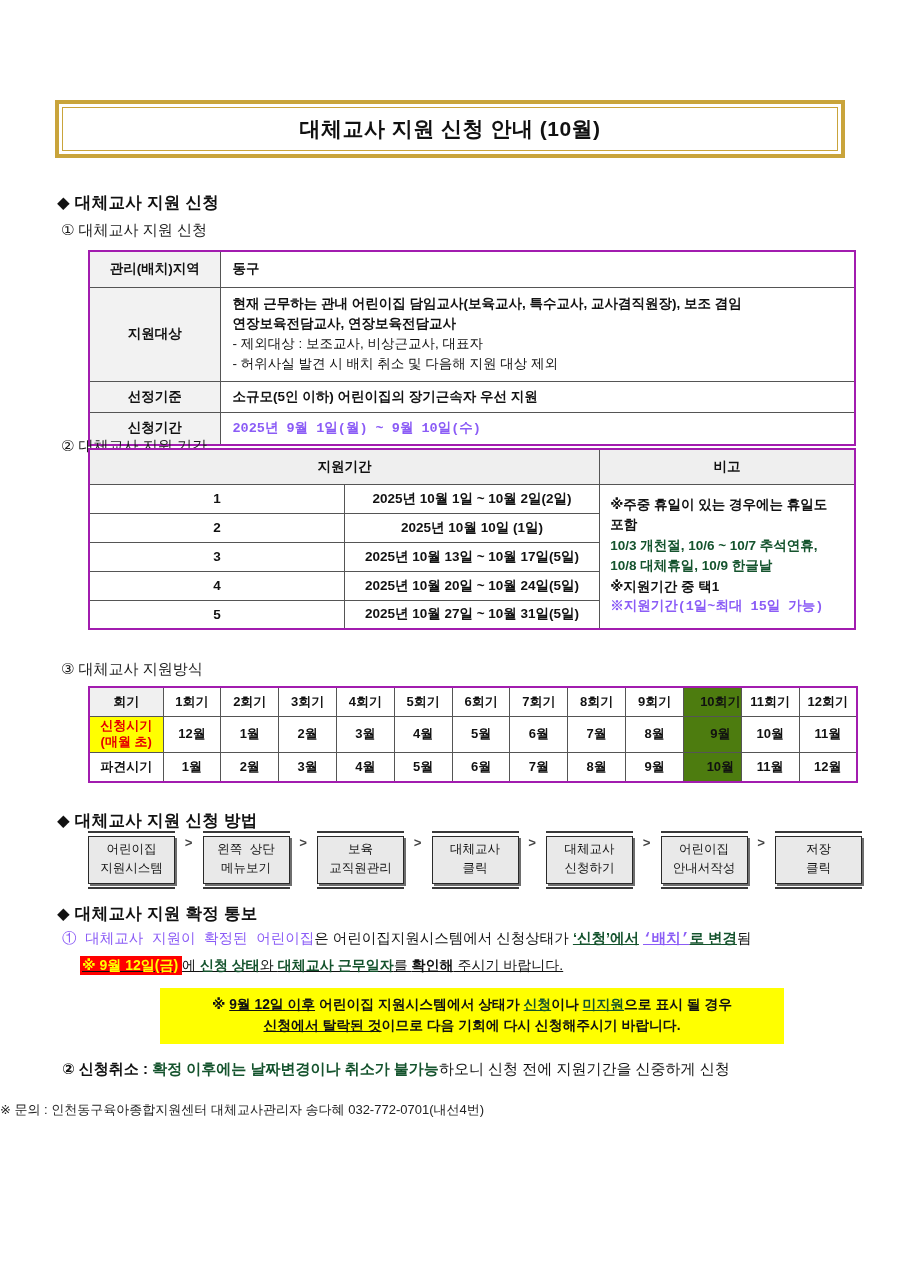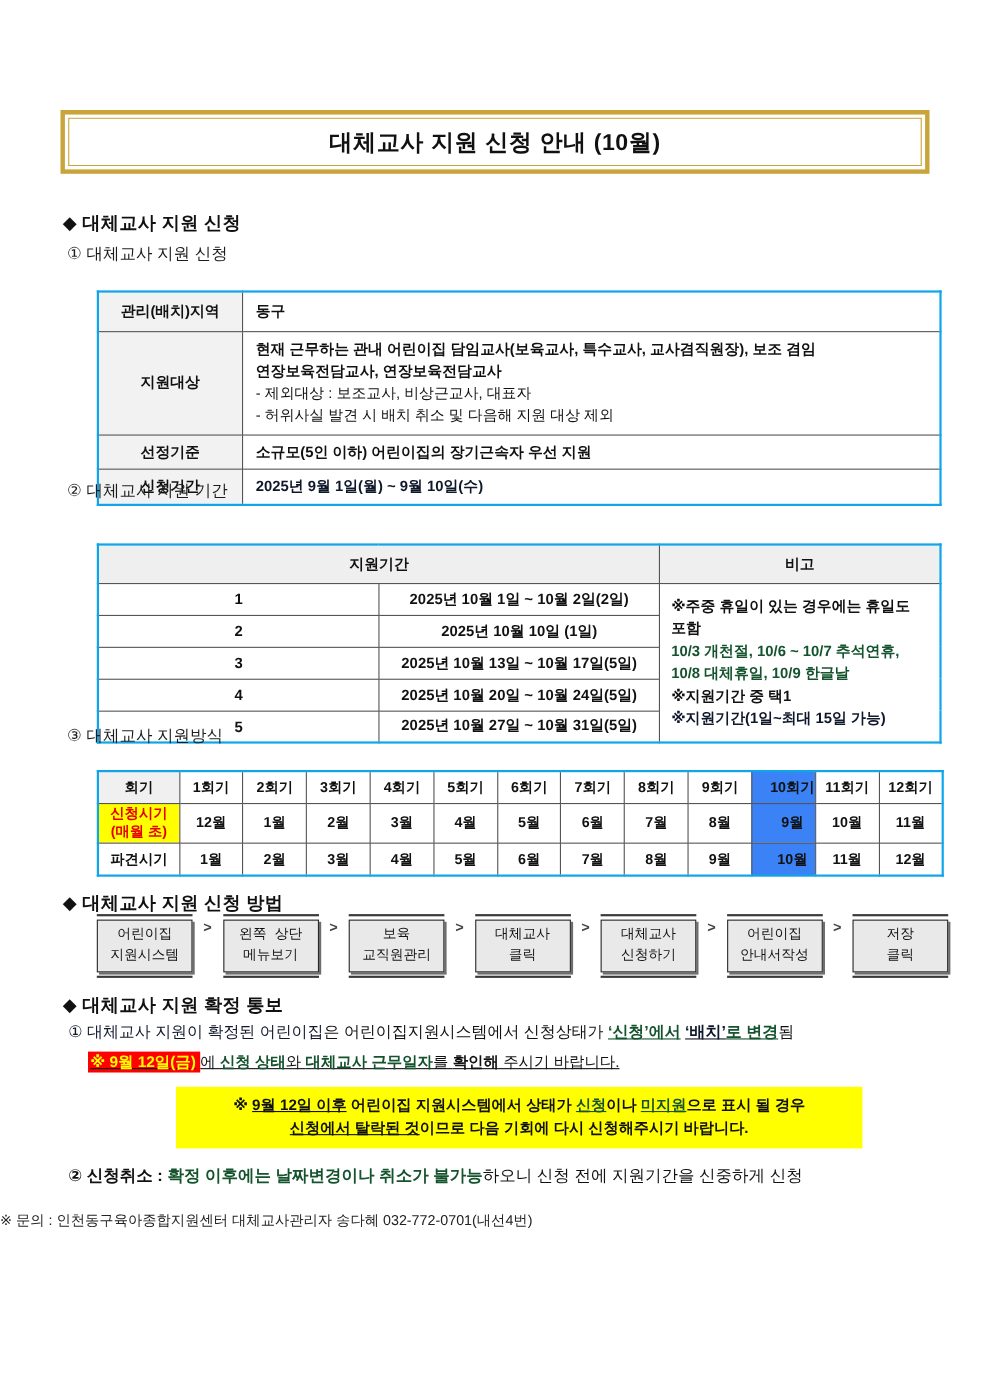--- a/index.html
+++ b/index.html
@@ -15,48 +15,48 @@
     border:4px solid #c9a43b;
     box-shadow: inset 0 0 0 3px #ffffff, inset 0 0 0 4px #c9a43b;
     display:flex; align-items:center; justify-content:center;
     font-size:21px; font-weight:bold; letter-spacing:0.5px;
   }
   
   .sec-head { position:absolute; left:57px; font-size:16.5px; font-weight:bold; letter-spacing:0.3px; }
   .sub-label { position:absolute; left:61px; font-size:15px; color:#1c1c1c; }
   
   table { border-collapse:collapse; table-layout:fixed; }
-  .doc-table { position:absolute; border:2px solid #0ea5e9;margin-top:14px; }
+  .doc-table { position:absolute; border:2px solid #a21caf; }
   .doc-table td, .doc-table th { border:1px solid #555; font-size:13.5px; }
   .gray-cell { background:#f0f0f0; }
   
   .t1 { left:88px; top:250px; width:768px; }
   .t1 .lbl { width:131px; text-align:center; font-weight:bold; background:#f2f2f2; }
   .t1 .val { padding:5px 12px; font-weight:bold; }
   .t1 .r1 { height:36px; }
   .t1 .r2 { height:94px; }
   .t1 .r3 { height:31px; }
   .t1 .r4 { height:33px; }
   .t1 .plainline { font-weight:400; }
   .t1 .val div { line-height:1.5; }
   
-  .t2 { left:88px; top:480px; width:768px; }
+  .t2 { left:88px; top:448px; width:768px; }
   .t2 th { height:35px; background:#efefef; font-weight:bold; text-align:center; }
   .t2 .numc { width:41px; text-align:center; font-weight:bold; height:29px; }
   .t2 .rangec { width:389px; text-align:center; font-weight:bold; }
   .t2 .notec { width:338px; vertical-align:middle; padding:4px 10px; }
   .t2 .notec div { line-height:1.52; font-weight:bold; font-size:13.5px; }
   
   .t3 { left:88px; top:686px; width:770px; }
   .t3 th, .t3 td { text-align:center; font-weight:bold; font-size:13px; }
   .t3 th { height:29px; }
   .t3 .c0 { width:74px; }
   .t3 .ra { height:36px; }
   .t3 .rb { height:30px; }
-  .hl { background:#3b82f6;padding-left:16px; }
+  .hl { background:#4d7c0f;padding-left:16px; }
   .apply-lbl { color:#e60000; background:#ffff00; font-size:12.5px; line-height:1.25; }
   
   .steps-row { position:absolute; left:88px; top:836px; width:774px; display:flex; align-items:flex-start;font-family:Liberation Mono, monospace; }
   .step-box {
     position:relative; width:87px; height:48px; background:#e9e9e9;
     border:1px solid #2a2a2a; box-shadow:2px 2px 0 #6e6e6e;
     display:flex; flex-direction:column; align-items:center; justify-content:center;
     font-size:12.5px; line-height:1.55; color:#111;
   }
   .step-box::before { content:""; position:absolute; left:-1px; right:-1px; top:-6px; border-top:2px solid #3a3a3a; }
@@ -73,21 +73,21 @@
   }
   .cancel-line { position:absolute; left:62px; top:1060px; width:830px; font-size:15px; }
   .contact-line { position:absolute; left:0; top:1101px; width:900px; text-align:left; font-size:13px; color:#222; }
   
   .footer-logo { position:absolute; left:0; top:1172px; width:900px; display:flex; justify-content:center; align-items:center; gap:10px; }
   .org-text { display:flex; flex-direction:column; }
   .org-small { font-size:12.5px; font-weight:bold; color:#333; letter-spacing:2px; }
   .org-large { font-size:24px; font-weight:bold; color:#5b5b5b; letter-spacing:1px; margin-top:2px; }
   
   .red  { color:#14532d; }
-  .blue { color:#0f172a; }
+  .blue { color:#8b5cf6;font-family:Liberation Mono, monospace; }
   .b    { font-weight:bold; }
   .u    { text-decoration:underline; }
 </style>
 </head>
 <body>
 
 <div class="page">
 
   <div class="title-box">
     <span>대체교사 지원 신청 안내 (10월)</span>

